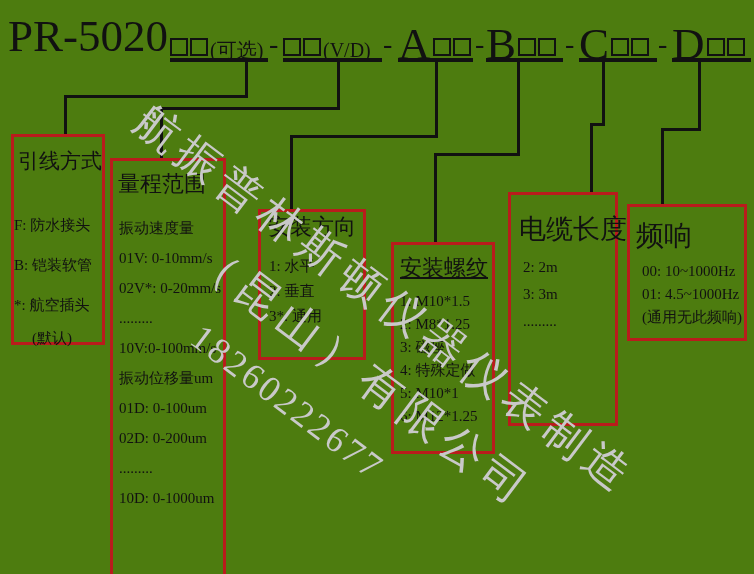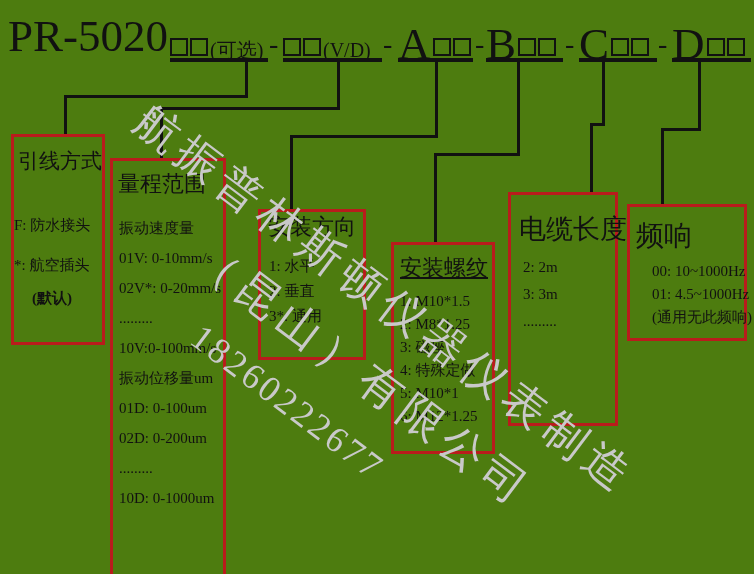--- a/index.html
+++ b/index.html
@@ -17,36 +17,36 @@
   .uline{position:absolute;top:58px;height:4px;background:#111;}
   
   .seg{position:absolute;background:#111;}
   
   .box{position:absolute;border:3px solid #b91c1c;box-sizing:border-box;background:transparent;}
   .bt{font-weight:400;white-space:nowrap;}
   .bl{white-space:nowrap;font-size:15px;}
   #box1{left:11px;top:134px;width:94px;height:211px;}
   #box1 .bt{font-size:21px;margin:10px 0 30px 4px;}
   #box1 .bl{line-height:40px;}
-  #box1 .bl.small{line-height:27px;margin-left:18px;font-weight:bold;}
+  #box1 .bl.small{line-height:27px;margin-left:18px;}
   #box2{left:110px;top:158px;width:116px;height:481px;}
   #box2 .bt{font-size:22px;margin:8px 0 14px 5px;}
   #box2 .bl{margin-left:6px;line-height:30px;}
   #box3{left:258px;top:209px;width:108px;height:151px;}
   #box3 .bt{font-size:22px;margin:0 0 12px 7px;}
   #box3 .bl{margin-left:8px;line-height:25px;}
   #box4{left:391px;top:242px;width:104px;height:212px;}
   #box4 .bt{font-size:22px;margin:8px 0 7px 6px;text-decoration:underline;}
   #box4 .bl{margin-left:6px;line-height:23px;}
   #box5{left:508px;top:192px;width:110px;height:234px;}
   #box5 .bt{font-size:27px;margin:16px 0 7px 8px;}
   #box5 .bl{margin-left:12px;line-height:27px;}
   #box6{left:627px;top:204px;width:120px;height:137px;}
   #box6 .bt{font-size:28px;margin:10px 0 5px 6px;}
-  #box6 .bl{margin-left:22px;line-height:23px;}
+  #box6 .bl{margin-left:12px;line-height:23px;}
   
   .wm{position:absolute;color:#c9c9c9;transform-origin:left top;transform:rotate(37deg);
       white-space:nowrap;pointer-events:none;z-index:9;}
   #wm1{left:158px;top:92px;font-size:44px;letter-spacing:7px;}
   #wm2{left:218px;top:228px;font-size:44px;letter-spacing:7px;}
   #wm3{left:208px;top:316px;font-size:36px;letter-spacing:3px;}
 </style>
 </head>
 <body>
 
@@ -122,20 +122,21 @@
   <div class="seg" style="left:590px;top:123px;width:15px;height:3px;"></div>
   <div class="seg" style="left:590px;top:123px;width:3px;height:71px;"></div>
 
   <div class="seg" style="left:698px;top:60px;width:3px;height:71px;"></div>
   <div class="seg" style="left:661px;top:128px;width:40px;height:3px;"></div>
   <div class="seg" style="left:661px;top:128px;width:3px;height:78px;"></div>
 
   <div class="box" id="box1">
     <div class="bt">引线方式</div>
     <div class="bl">F: 防水接头</div>
+    <div class="bl">B: 铠装软管</div>
     <div class="bl">*: 航空插头</div>
     <div class="bl small">(默认)</div>
   </div>
 
   <div class="box" id="box2">
     <div class="bt">量程范围</div>
     <div class="bl">振动速度量</div>
     <div class="bl">01V: 0-10mm/s</div>
     <div class="bl">02V*: 0-20mm/s</div>
     <div class="bl">.........</div>

